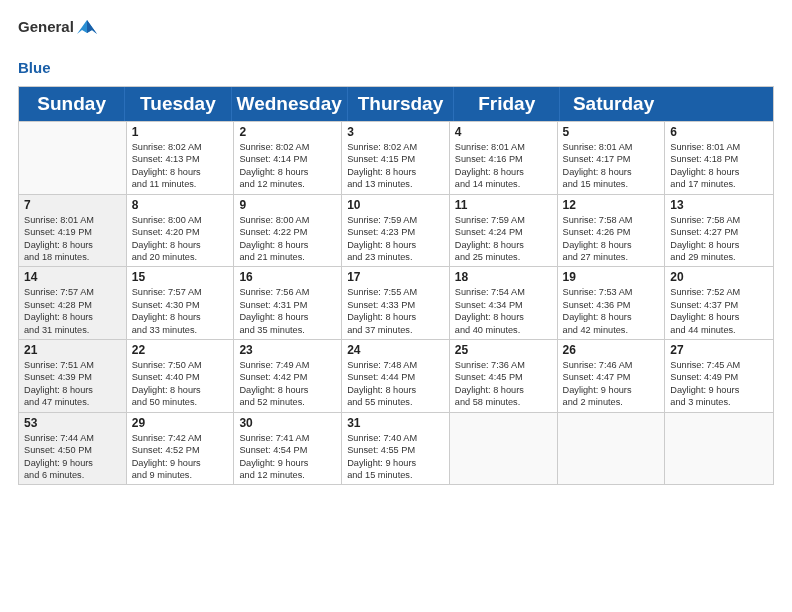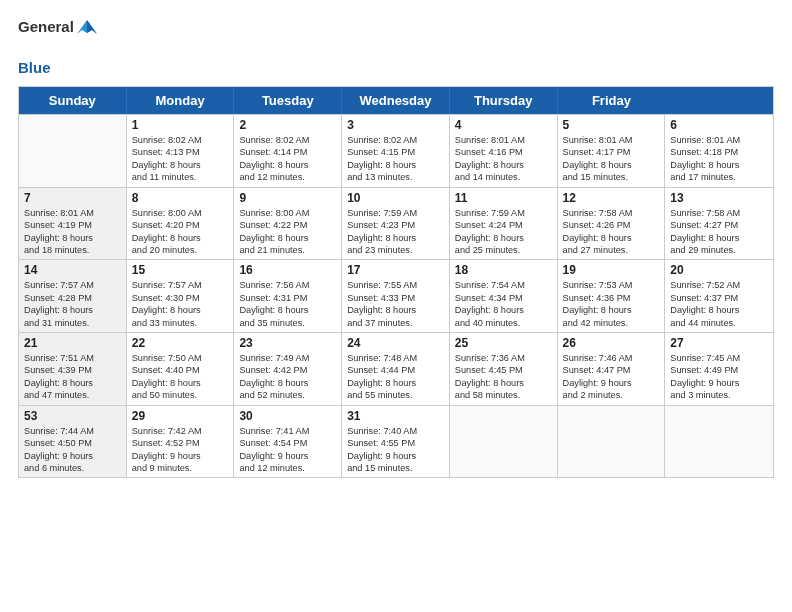--- a/index.html
+++ b/index.html
@@ -46,21 +46,21 @@
       flex-direction: column;
       border: 1px solid #ccc;
     }
     .cal-header {
       display: grid;
       grid-template-columns: repeat(7, 1fr);
       background: #1a5fa8;
     }
     .cal-header-cell {
       color: #fff;
-      font-size: 13px;
+      font-size: 19px;
       font-weight: bold;
       padding: 6px 5px;
       text-align: center;
       border-right: 1px solid #2a6fba;
     }
     .cal-header-cell:last-child { border-right: none; }
     .cal-body {
       flex: 1;
       display: flex;
       flex-direction: column;
@@ -114,25 +114,25 @@
 </div>
     <div class="title-block">
       <div class="month-title"></div>
       <div class="subtitle"></div>
     </div>
   </div>
 
   <div class="calendar">
     <div class="cal-header">
     <div class="cal-header-cell">Sunday</div>
-        <div class="cal-header-cell">Monday</div>
         <div class="cal-header-cell">Tuesday</div>
         <div class="cal-header-cell">Wednesday</div>
         <div class="cal-header-cell">Thursday</div>
         <div class="cal-header-cell">Friday</div>
+        <div class="cal-header-cell">Saturday</div>
       </div>
     <div class="cal-body">
     <div class="cal-row">
           <div class="cal-cell empty"></div>
           <div class="cal-cell">
             <div class="day-number">1</div>
             <div class="cell-line">Sunrise: 8:02 AM</div>
             <div class="cell-line">Sunset: 4:13 PM</div>
             <div class="cell-line">Daylight: 8 hours</div>
             <div class="cell-line">and 11 minutes.</div>

